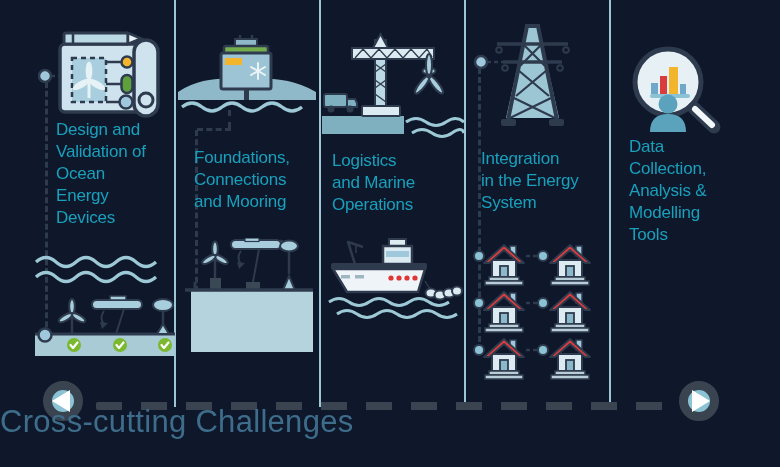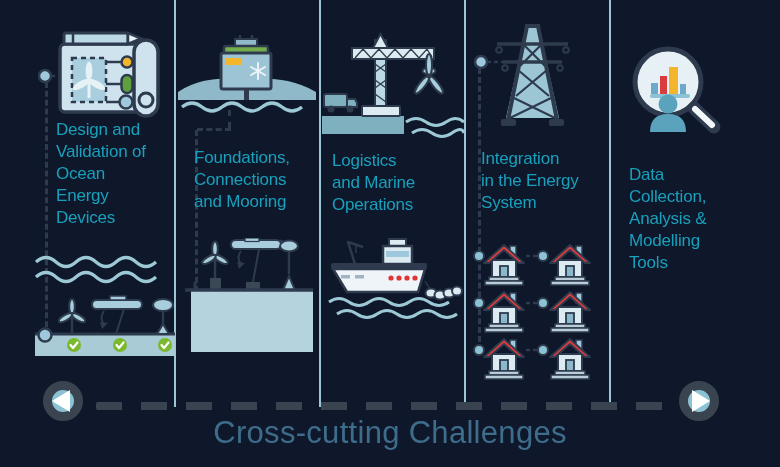--- a/index.html
+++ b/index.html
@@ -11,21 +11,21 @@
            white-space:pre-line;letter-spacing:-0.2px;}
   .vdash{position:absolute;width:0;border-left:3px dashed #2e3b4e;}
   .hdash{position:absolute;height:0;border-top:3px dashed #2e3b4e;}
   .footer-dash{position:absolute;left:96px;top:402px;width:592px;height:8px;border-radius:2px;
     background:repeating-linear-gradient(90deg,#3a4450 0 26px,transparent 26px 45px);}
   .nav-btn{position:absolute;width:40px;height:40px;border:9px solid #3a4450;border-radius:50%;
     background:#8cc3d4;display:flex;align-items:center;justify-content:center;cursor:pointer;padding:0;}
   .tri{width:0;height:0;border-top:11px solid transparent;border-bottom:11px solid transparent;}
   .tri-left{border-right:18px solid #ffffff;margin-right:4px;}
   .tri-right{border-left:18px solid #ffffff;margin-left:4px;}
-  .footer-title{position:absolute;left:0;right:0;top:415px;text-align:center;font-size:31px;
+  .footer-title{position:absolute;left:0;right:0;top:404px;text-align:left;font-size:31px;
     color:#3e6d8b;letter-spacing:0.3px;font-weight:500;}
 </style>
 </head>
 <body>
 
 <div class="canvas">
 
   <div class="divider" style="left:174px"></div>
   <div class="divider" style="left:319px"></div>
   <div class="divider" style="left:464px"></div>
@@ -305,21 +305,21 @@
       <rect x="31" y="45" width="7" height="11" fill="#6fa8c8"></rect>
       <rect x="40" y="38" width="7" height="18" fill="#d93c3c"></rect>
       <rect x="49" y="29" width="9" height="27" fill="#f2b52b"></rect>
       <rect x="60" y="46" width="6" height="10" fill="#6fa8c8"></rect>
       <line x1="74" y1="70" x2="94" y2="89" stroke="#2e3b4e" stroke-width="13" stroke-linecap="round"></line>
       <line x1="75" y1="71" x2="92" y2="87" stroke="#f2f7fa" stroke-width="6" stroke-linecap="round"></line>
       <circle cx="48" cy="66" r="9.5" fill="#5ba3bc"></circle>
       <path d="M30,94 Q30,76 48,76 Q66,76 66,94 Z" fill="#5ba3bc"></path>
     </svg>
 
-    <div class="heading" style="left:629px;top:164px;width:130px">Data
+    <div class="heading" style="left:629px;top:136px;width:130px">Data
 Collection,
 Analysis &amp;
 Modelling
 Tools</div>
   </div>
 
   <div class="footer-dash"></div>
 
   <button class="nav-btn" style="left:43px;top:381px" aria-label="previous">
     <span class="tri tri-left"></span>

